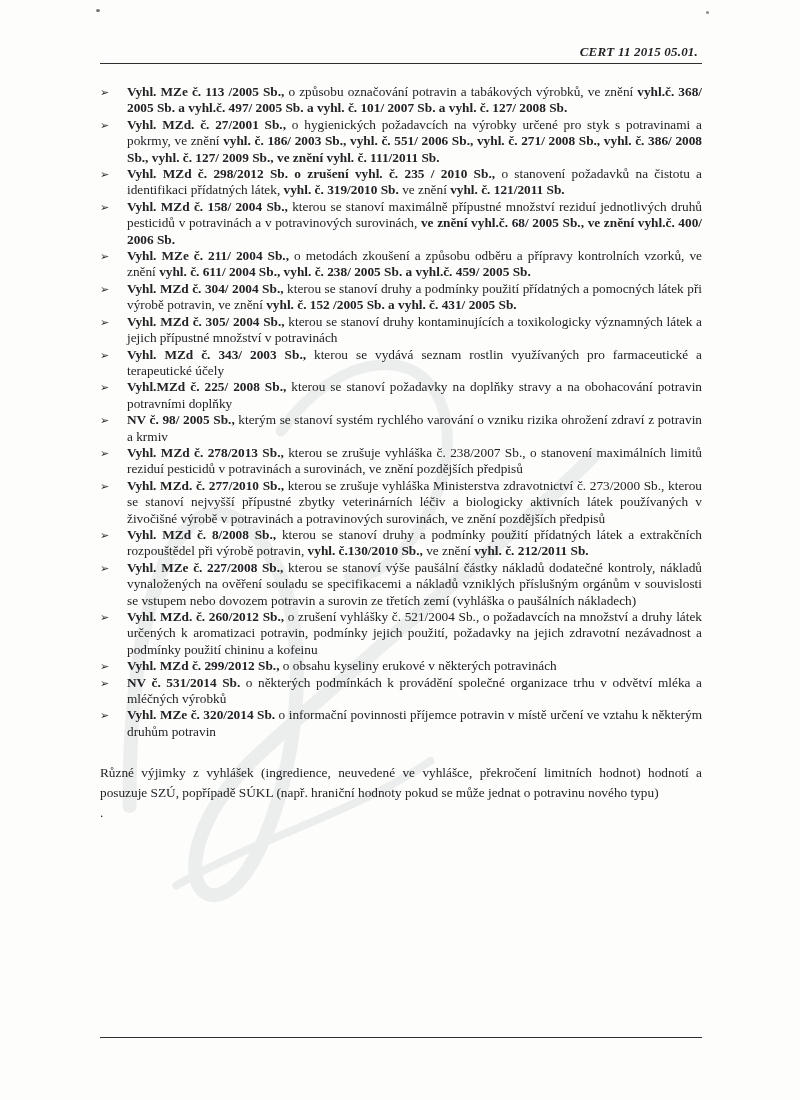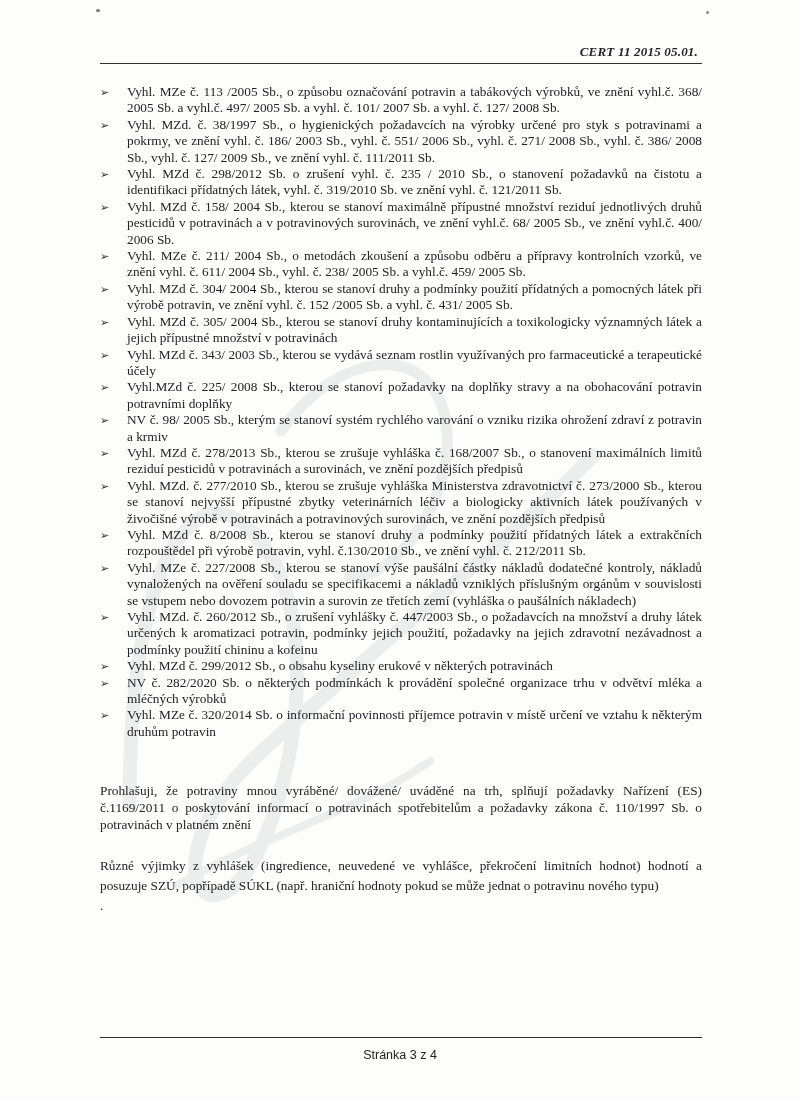--- a/index.html
+++ b/index.html
@@ -53,21 +53,21 @@
   ul.reg-list { margin: 0; padding: 0; list-style: none; }
   ul.reg-list li { display: flex; }
   ul.reg-list .marker {
     flex: 0 0 27px;
     width: 27px;
     font-size: 11px;
     line-height: 16.4px;
     color: #2a2a2e;
   }
   ul.reg-list .item-text { flex: 1 1 auto; text-align: justify; }
-  b { font-weight: 400; }
+  b { font-weight: 700; }
   .para { text-align: justify; }
   .para.declaration { margin-top: 42px; line-height: 17px; }
   .para.exceptions  { margin-top: 23px; line-height: 20px; }
   .stray-dot { margin-top: 2px; }
   .footer-rule {
     position: absolute;
     left: 100px;
     right: 98px;
     bottom: 62px;
     border-top: 1.6px solid #2e2e33;
@@ -101,21 +101,21 @@
   <div class="header-rule"></div>
 
   <div class="content">
     <ul class="reg-list">
         <li>
           <span class="marker">➢</span>
           <span class="item-text"><b>Vyhl. MZe č. 113 /2005 Sb.,</b><span> o způsobu označování potravin a tabákových výrobků, ve znění </span><b>vyhl.č. 368/ 2005 Sb. a vyhl.č. 497/ 2005 Sb. a vyhl. č. 101/ 2007 Sb. a vyhl. č. 127/ 2008 Sb.</b></span>
         </li>
         <li>
           <span class="marker">➢</span>
-          <span class="item-text"><b>Vyhl. MZd. č. 38/1997 Sb.,</b><span> o hygienických požadavcích na výrobky určené pro styk s potravinami a pokrmy, ve znění </span><b>vyhl. č. 186/ 2003 Sb., vyhl. č. 551/ 2006 Sb., vyhl. č. 271/ 2008 Sb., vyhl. č. 386/ 2008 Sb., vyhl. č. 127/ 2009 Sb., ve znění vyhl. č. 111/2011 Sb.</b></span>
+          <span class="item-text"><b>Vyhl. MZd. č. 27/2001 Sb.,</b><span> o hygienických požadavcích na výrobky určené pro styk s potravinami a pokrmy, ve znění </span><b>vyhl. č. 186/ 2003 Sb., vyhl. č. 551/ 2006 Sb., vyhl. č. 271/ 2008 Sb., vyhl. č. 386/ 2008 Sb., vyhl. č. 127/ 2009 Sb., ve znění vyhl. č. 111/2011 Sb.</b></span>
         </li>
         <li>
           <span class="marker">➢</span>
           <span class="item-text"><b>Vyhl. MZd č. 298/2012 Sb. o zrušení vyhl. č. 235 / 2010 Sb.,</b><span> o stanovení požadavků na čistotu a identifikaci přídatných látek, </span><b>vyhl. č. 319/2010 Sb.</b><span> ve znění </span><b>vyhl. č. 121/2011 Sb.</b></span>
         </li>
         <li>
           <span class="marker">➢</span>
           <span class="item-text"><b>Vyhl. MZd č. 158/ 2004 Sb.,</b><span> kterou se stanoví maximálně přípustné množství reziduí jednotlivých druhů pesticidů v potravinách a v potravinových surovinách, </span><b>ve znění vyhl.č. 68/ 2005 Sb., ve znění vyhl.č. 400/ 2006 Sb.</b></span>
         </li>
         <li>
@@ -137,55 +137,53 @@
         <li>
           <span class="marker">➢</span>
           <span class="item-text"><b>Vyhl.MZd č. 225/ 2008 Sb.,</b><span> kterou se stanoví požadavky na doplňky stravy a na obohacování potravin potravními doplňky</span></span>
         </li>
         <li>
           <span class="marker">➢</span>
           <span class="item-text"><b>NV č. 98/ 2005 Sb.,</b><span> kterým se stanoví systém rychlého varování o vzniku rizika ohrožení zdraví z potravin a krmiv</span></span>
         </li>
         <li>
           <span class="marker">➢</span>
-          <span class="item-text"><b>Vyhl. MZd č. 278/2013 Sb.,</b><span> kterou se zrušuje vyhláška č. 168/2007 Sb., o stanovení maximálních limitů reziduí pesticidů v potravinách a surovinách, ve znění pozdějších předpisů</span></span>
+          <span class="item-text"><b>Vyhl. MZd č. 278/2013 Sb.,</b><span> kterou se zrušuje vyhláška č. 238/2007 Sb., o stanovení maximálních limitů reziduí pesticidů v potravinách a surovinách, ve znění pozdějších předpisů</span></span>
         </li>
         <li>
           <span class="marker">➢</span>
           <span class="item-text"><b>Vyhl. MZd. č. 277/2010 Sb.,</b><span> kterou se zrušuje vyhláška Ministerstva zdravotnictví č. 273/2000 Sb., kterou se stanoví nejvyšší přípustné zbytky veterinárních léčiv a biologicky aktivních látek používaných v živočišné výrobě v potravinách a potravinových surovinách, ve znění pozdějších předpisů</span></span>
         </li>
         <li>
           <span class="marker">➢</span>
           <span class="item-text"><b>Vyhl. MZd č. 8/2008 Sb.,</b><span> kterou se stanoví druhy a podmínky použití přídatných látek a extrakčních rozpouštědel při výrobě potravin, </span><b>vyhl. č.130/2010 Sb.,</b><span> ve znění </span><b>vyhl. č. 212/2011 Sb.</b></span>
         </li>
         <li>
           <span class="marker">➢</span>
           <span class="item-text"><b>Vyhl. MZe č. 227/2008 Sb.,</b><span> kterou se stanoví výše paušální částky nákladů dodatečné kontroly, nákladů vynaložených na ověření souladu se specifikacemi a nákladů vzniklých příslušným orgánům v souvislosti se vstupem nebo dovozem potravin a surovin ze třetích zemí (vyhláška o paušálních nákladech)</span></span>
         </li>
         <li>
           <span class="marker">➢</span>
-          <span class="item-text"><b>Vyhl. MZd. č. 260/2012 Sb.,</b><span> o zrušení vyhlášky č. 447/2003 Sb., o požadavcích na množství a druhy látek určených k aromatizaci potravin, podmínky jejich použití, požadavky na jejich zdravotní nezávadnost a podmínky použití chininu a kofeinu</span></span>
+          <span class="item-text"><b>Vyhl. MZd. č. 260/2012 Sb.,</b><span> o zrušení vyhlášky č. 521/2004 Sb., o požadavcích na množství a druhy látek určených k aromatizaci potravin, podmínky jejich použití, požadavky na jejich zdravotní nezávadnost a podmínky použití chininu a kofeinu</span></span>
         </li>
         <li>
           <span class="marker">➢</span>
           <span class="item-text"><b>Vyhl. MZd č. 299/2012 Sb.,</b><span> o obsahu kyseliny erukové v některých potravinách</span></span>
         </li>
         <li>
           <span class="marker">➢</span>
-          <span class="item-text"><b>NV č. 282/2020 Sb.</b><span> o některých podmínkách k provádění společné organizace trhu v odvětví mléka a mléčných výrobků</span></span>
+          <span class="item-text"><b>NV č. 531/2014 Sb.</b><span> o některých podmínkách k provádění společné organizace trhu v odvětví mléka a mléčných výrobků</span></span>
         </li>
         <li>
           <span class="marker">➢</span>
           <span class="item-text"><b>Vyhl. MZe č. 320/2014 Sb.</b><span> o informační povinnosti příjemce potravin v místě určení ve vztahu k některým druhům potravin</span></span>
         </li>
       </ul>
 
-    <div class="para declaration"><span>Prohlašuji, že </span><b>potraviny mnou vyráběné/ dovážené/ uváděné na trh, splňují požadavky Nařízení (ES) č.1169/2011 o poskytování informací o potravinách spotřebitelům a požadavky zákona č. 110/1997 Sb. o potravinách v platném znění</b></div>
 
     <div class="para exceptions"><span>Různé výjimky z vyhlášek (ingredience, neuvedené ve vyhlášce, překročení limitních hodnot) hodnotí a posuzuje SZÚ, popřípadě SÚKL (např. hraniční hodnoty pokud se může jednat o potravinu nového typu)</span></div>
 
     <div class="stray-dot">.</div>
   </div>
 
   <div class="footer-rule"></div>
-  <div class="footer-text"><span>Stránka </span><b>3</b><span> z </span><b>4</b></div>
 
 </div>
 
 </body></html>

